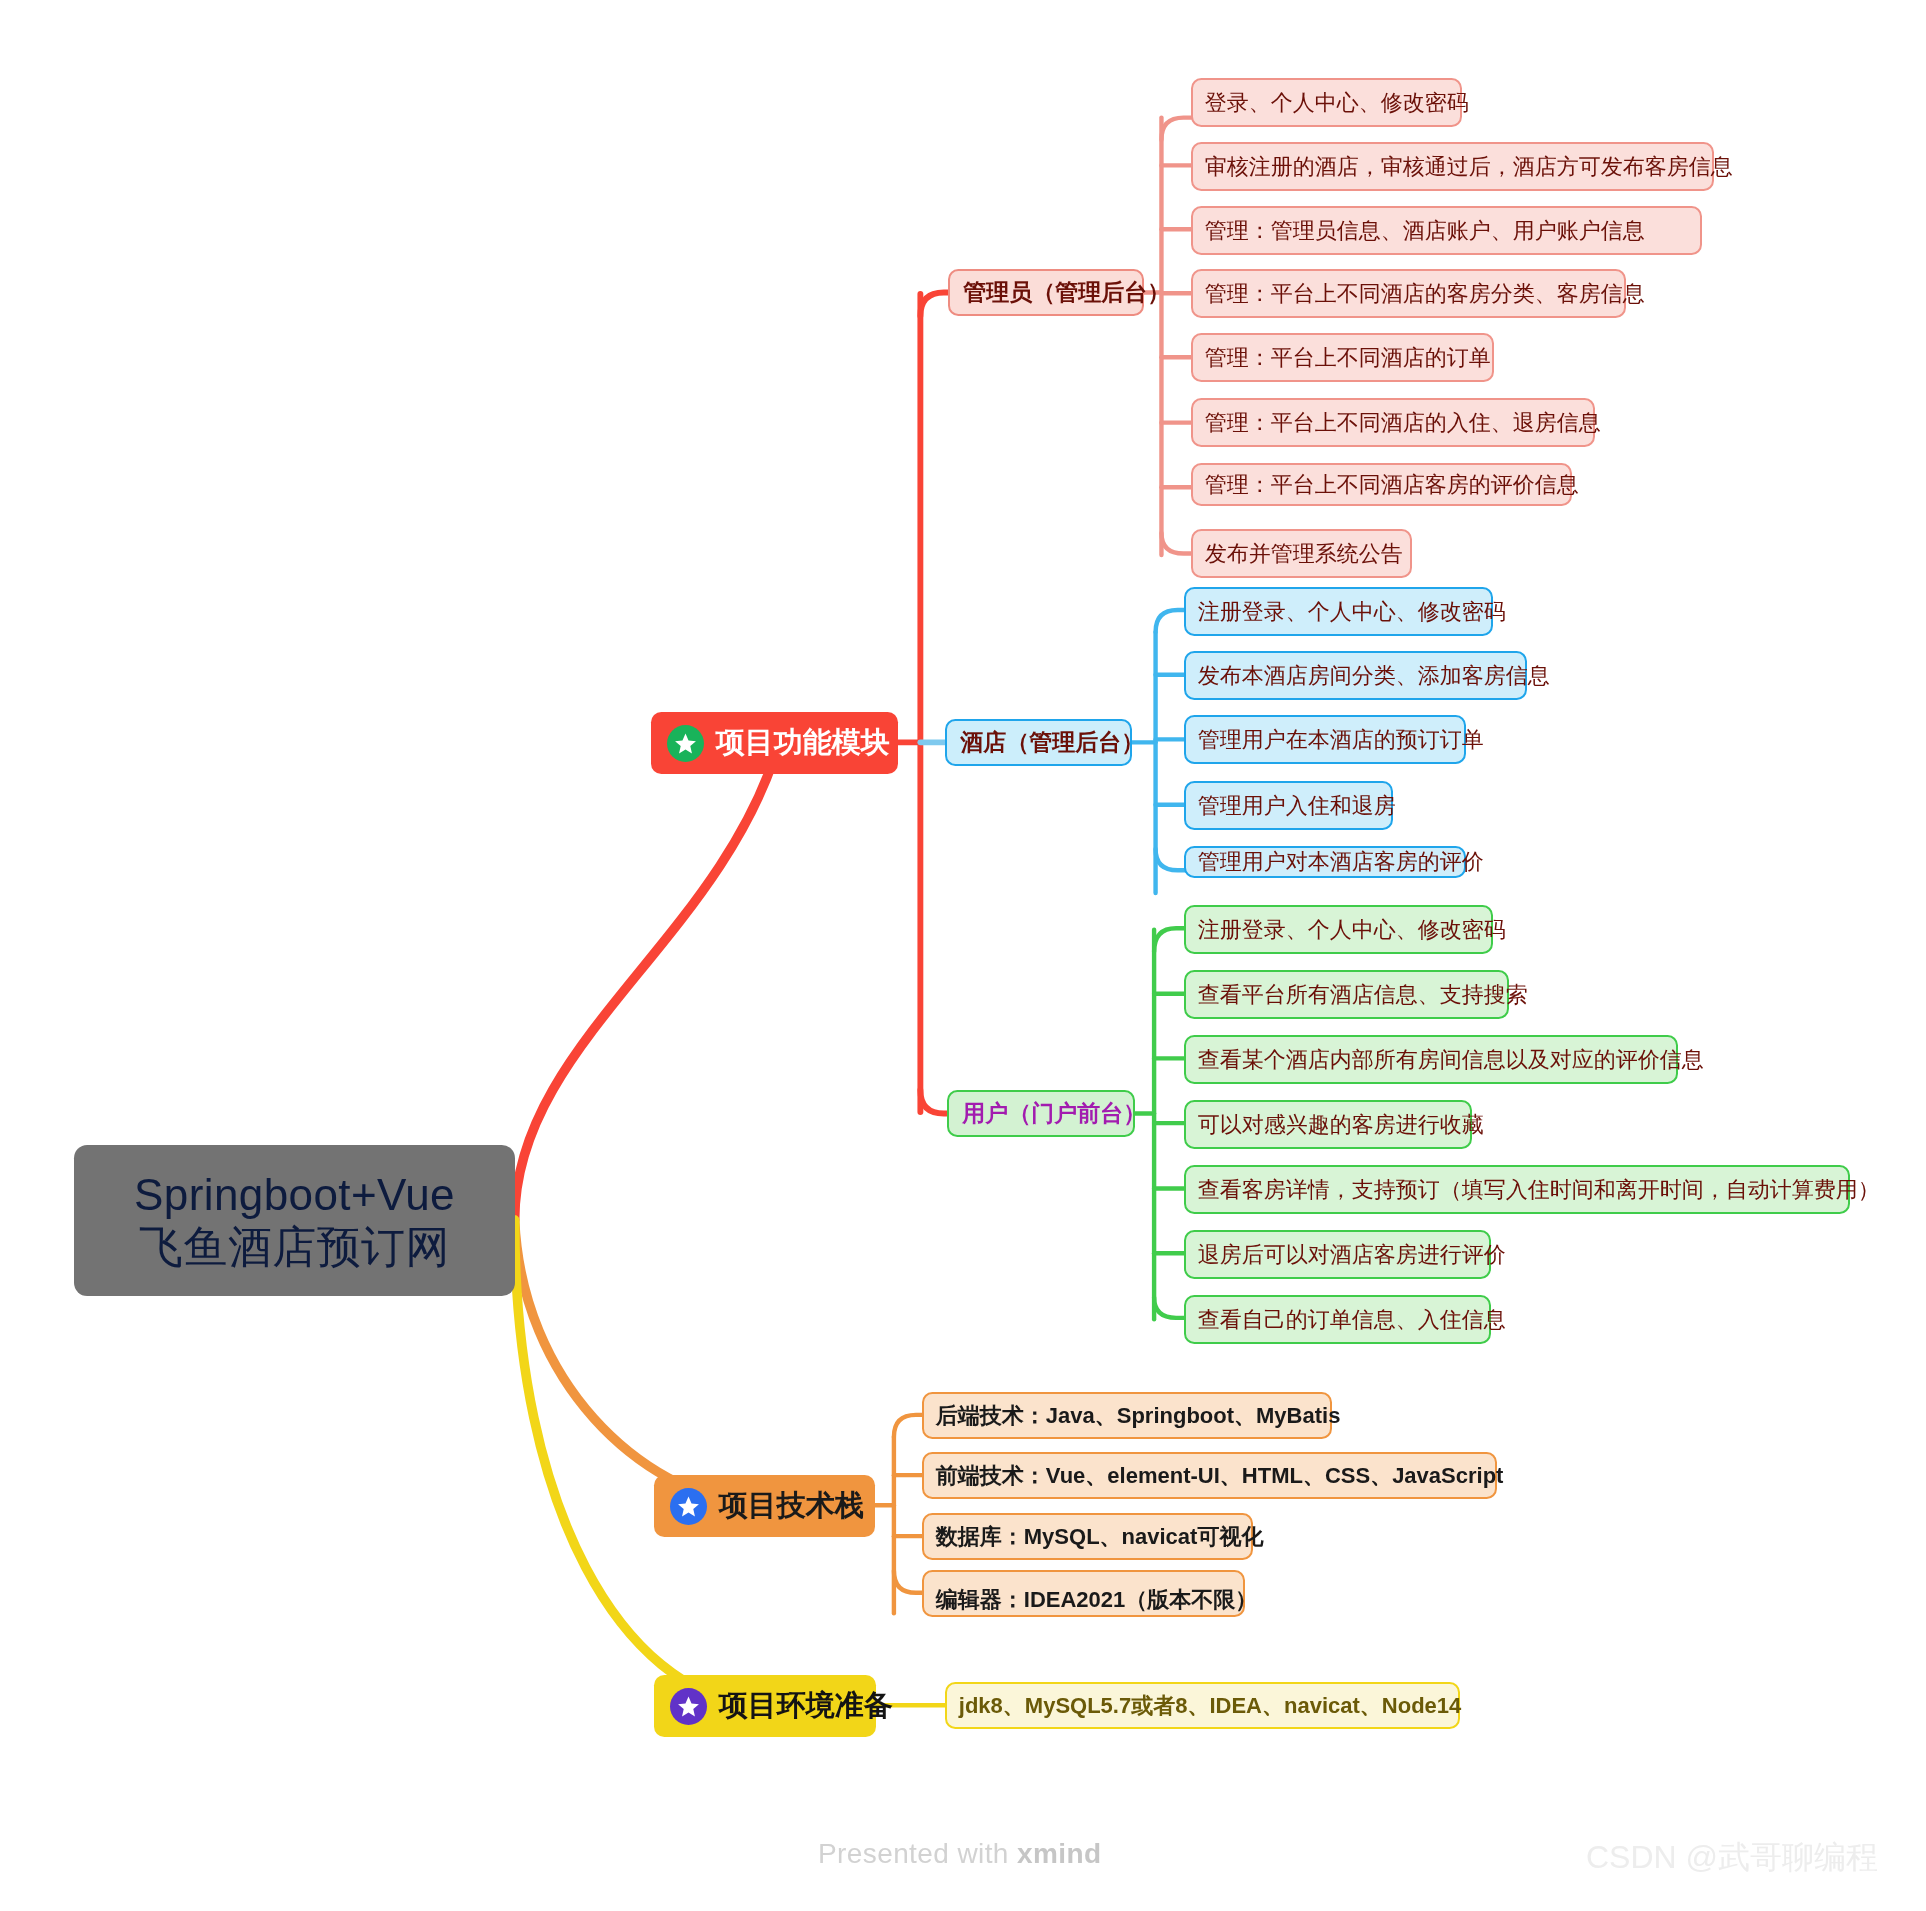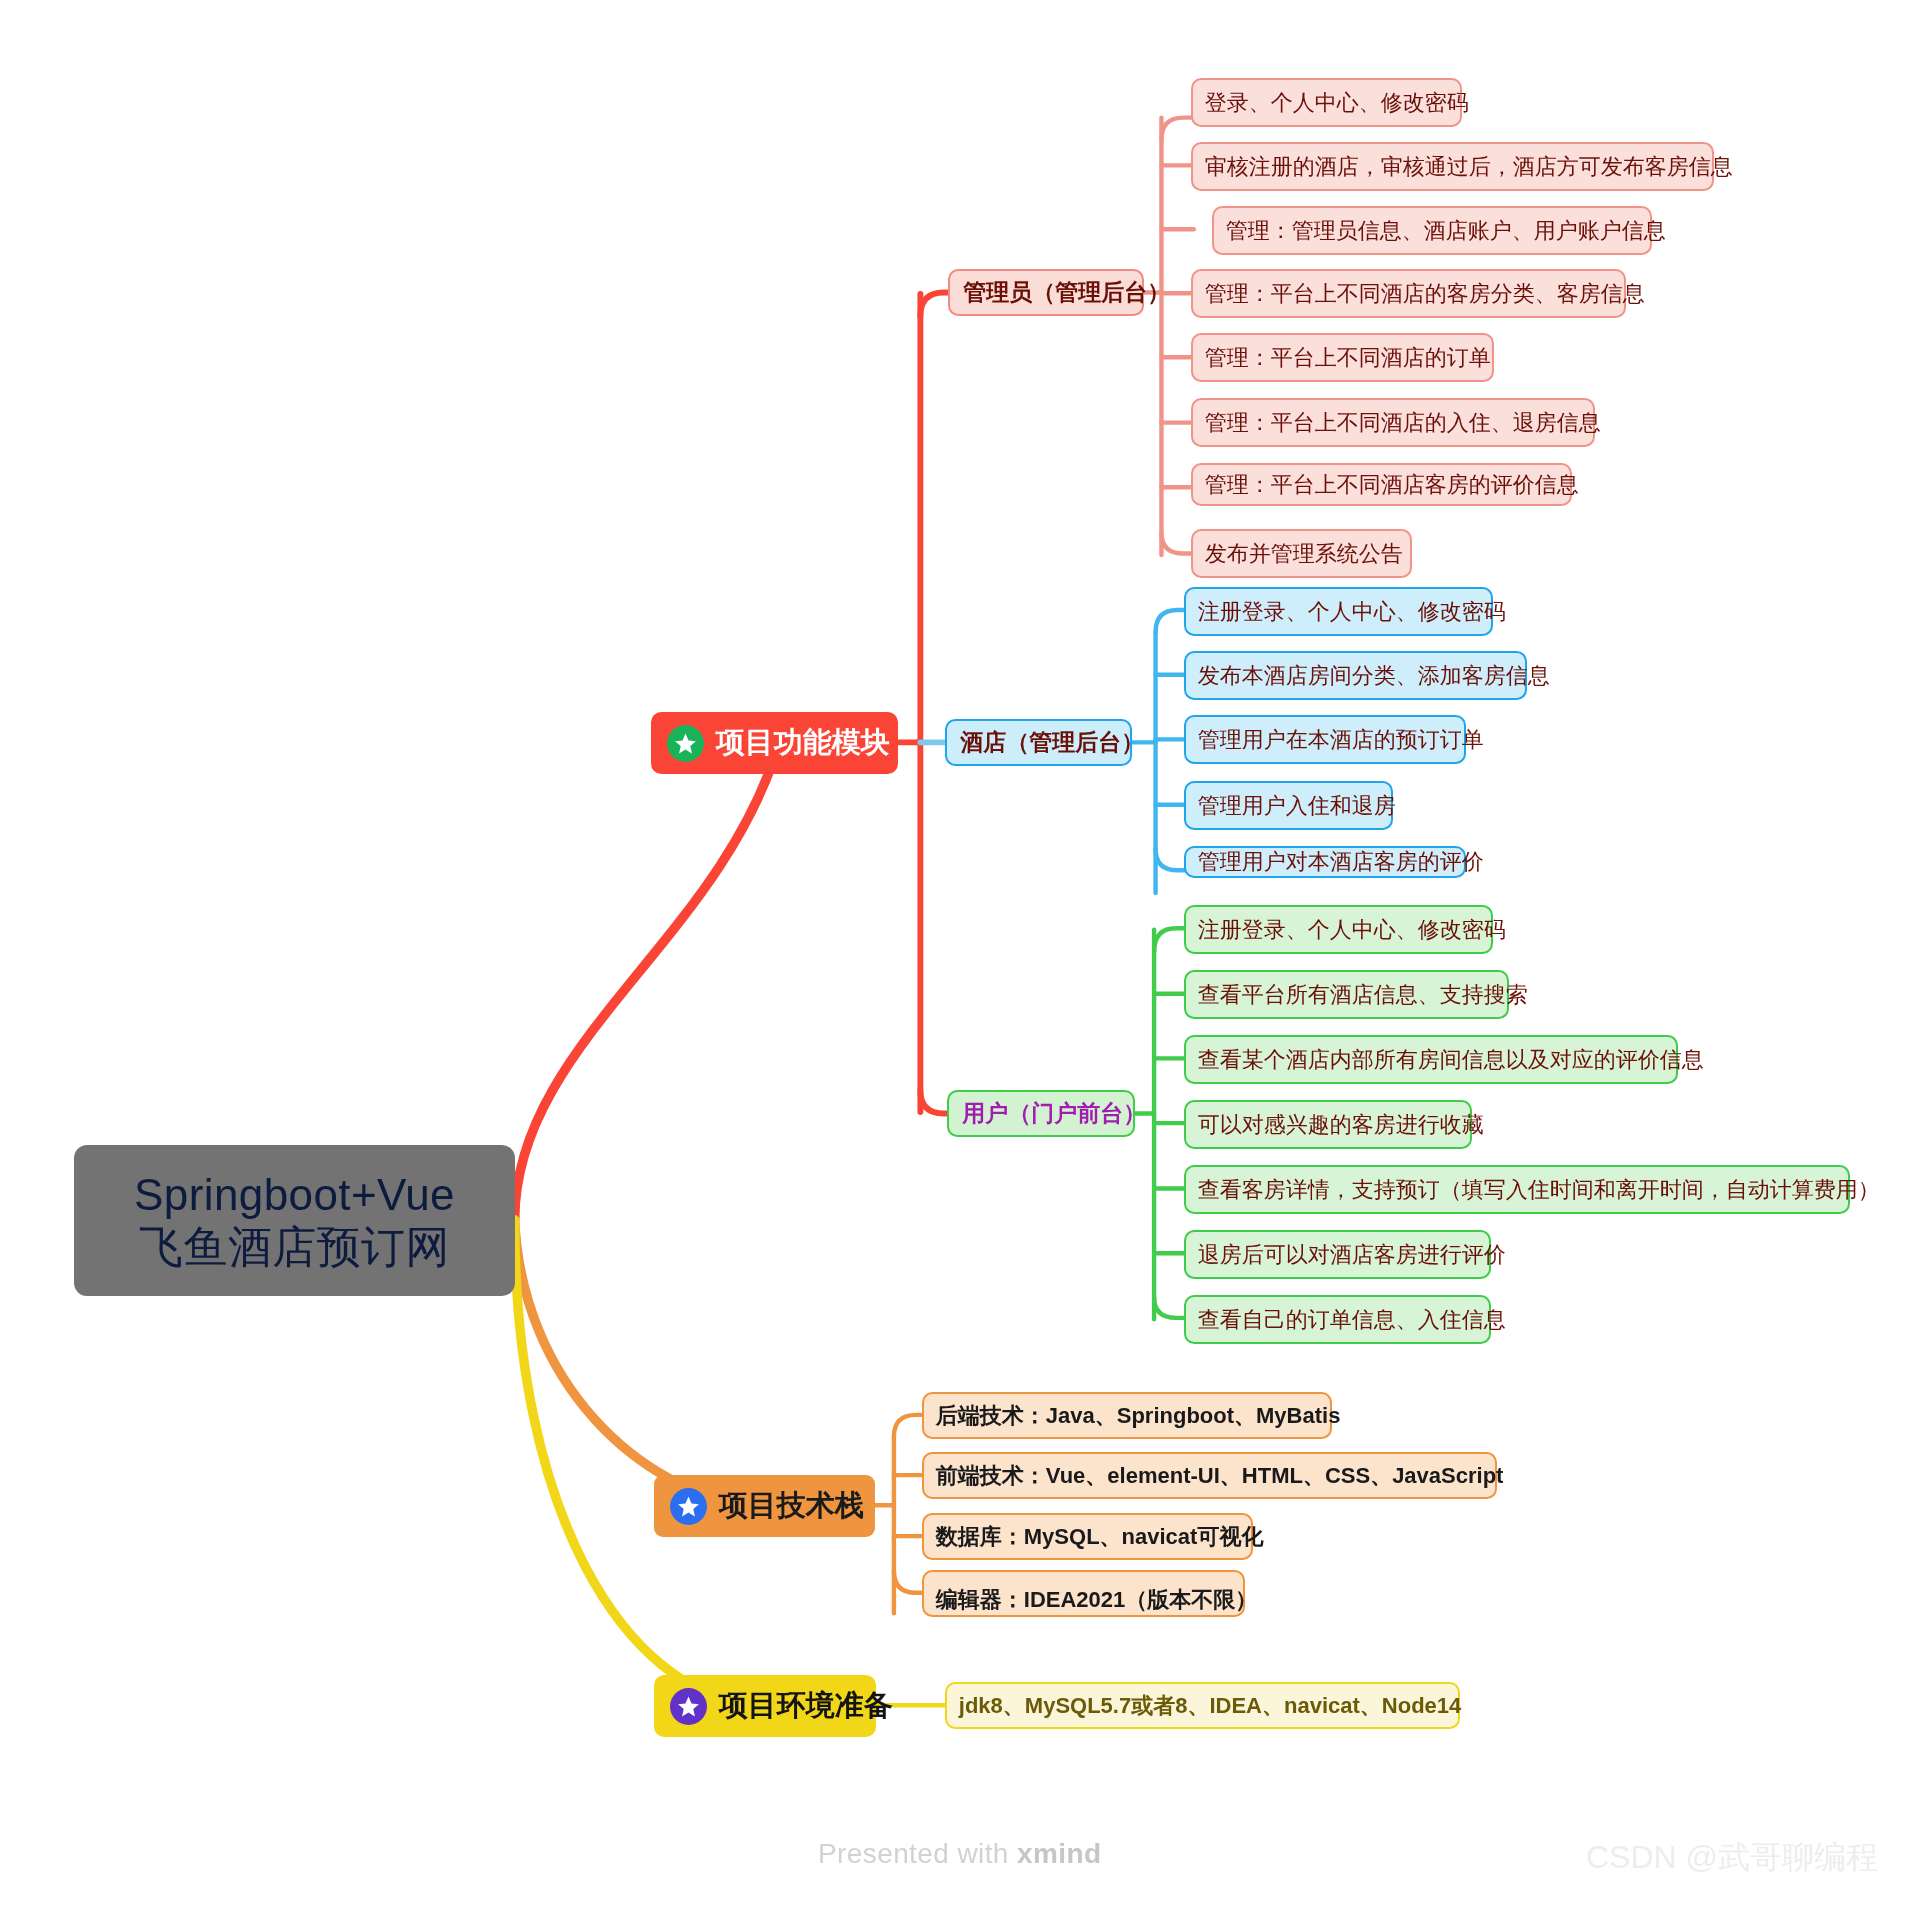--- a/index.html
+++ b/index.html
@@ -190,21 +190,21 @@
 
   <div class="node cat-node red" style="left:948px; top:269px; width:196px; height:47px;">
     <span>管理员（管理后台）</span>
   </div>
   <div class="node leaf-node red" style="left:1191px; top:78px; width:271px; height:49px;">
     <span>登录、个人中心、修改密码</span>
   </div>
   <div class="node leaf-node red" style="left:1191px; top:142px; width:523px; height:49px;">
     <span>审核注册的酒店，审核通过后，酒店方可发布客房信息</span>
   </div>
-  <div class="node leaf-node red" style="left:1191px; top:206px; width:440px; height:49px;margin-left:21px;">
+  <div class="node leaf-node red" style="left:1191px; top:206px; width:511px; height:49px;">
     <span>管理：管理员信息、酒店账户、用户账户信息</span>
   </div>
   <div class="node leaf-node red" style="left:1191px; top:269px; width:435px; height:49px;">
     <span>管理：平台上不同酒店的客房分类、客房信息</span>
   </div>
   <div class="node leaf-node red" style="left:1191px; top:333px; width:303px; height:49px;">
     <span>管理：平台上不同酒店的订单</span>
   </div>
   <div class="node leaf-node red" style="left:1191px; top:398px; width:404px; height:49px;">
     <span>管理：平台上不同酒店的入住、退房信息</span>
@@ -253,21 +253,21 @@
   <div class="node leaf-node green" style="left:1184px; top:1165px; width:666px; height:49px;">
     <span>查看客房详情，支持预订（填写入住时间和离开时间，自动计算费用）</span>
   </div>
   <div class="node leaf-node green" style="left:1184px; top:1230px; width:307px; height:49px;">
     <span>退房后可以对酒店客房进行评价</span>
   </div>
   <div class="node leaf-node green" style="left:1184px; top:1295px; width:307px; height:49px;">
     <span>查看自己的订单信息、入住信息</span>
   </div>
 
-  <div class="node main-node orange" style="left:654px; top:1475px; width:221px; height:62px;border-radius:9px;">
+  <div class="node main-node orange" style="left:654px; top:1475px; width:221px; height:62px;">
     <span class="star-badge" style="background:#2B6FF0;">
       <svg width="25" height="25" viewBox="0 0 24 24">
           <polygon fill="#ffffff" points="12,2.5 14.9,9.2 22,9.8 16.6,14.5 18.2,21.5 12,17.8 5.8,21.5 7.4,14.5 2,9.8 9.1,9.2"></polygon>
         </svg>
     </span>
     <span>项目技术栈</span>
   </div>
   <div class="node leaf-node orange" style="left:922px; top:1392px; width:410px; height:47px;">
     <span>后端技术：Java、Springboot、MyBatis</span>
   </div>

